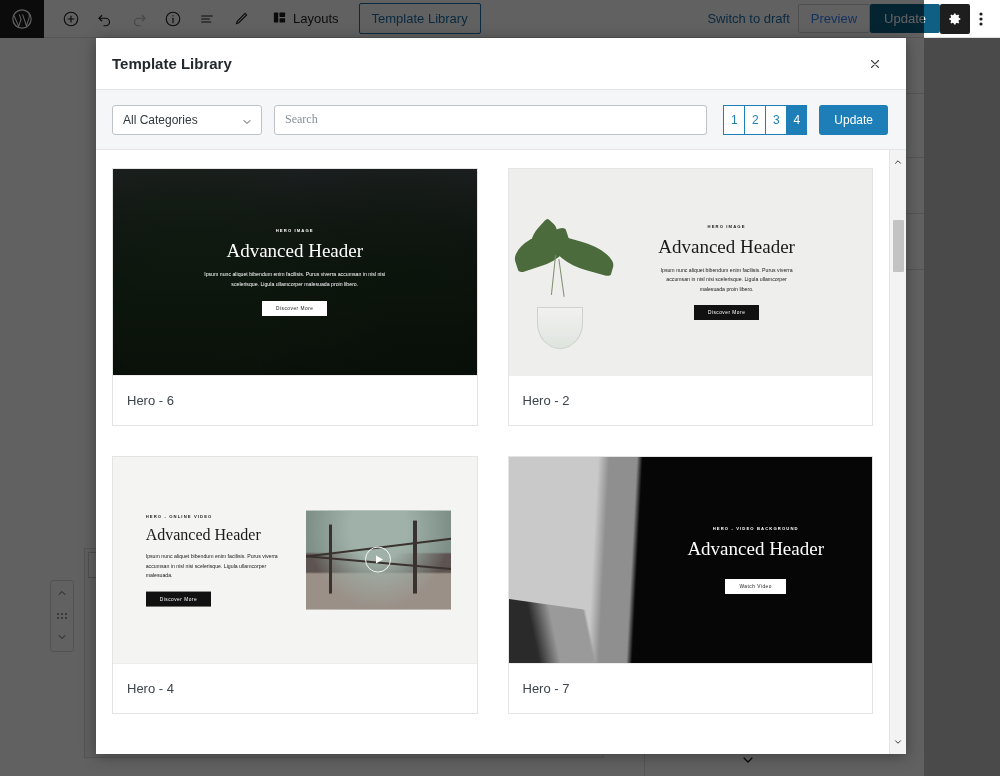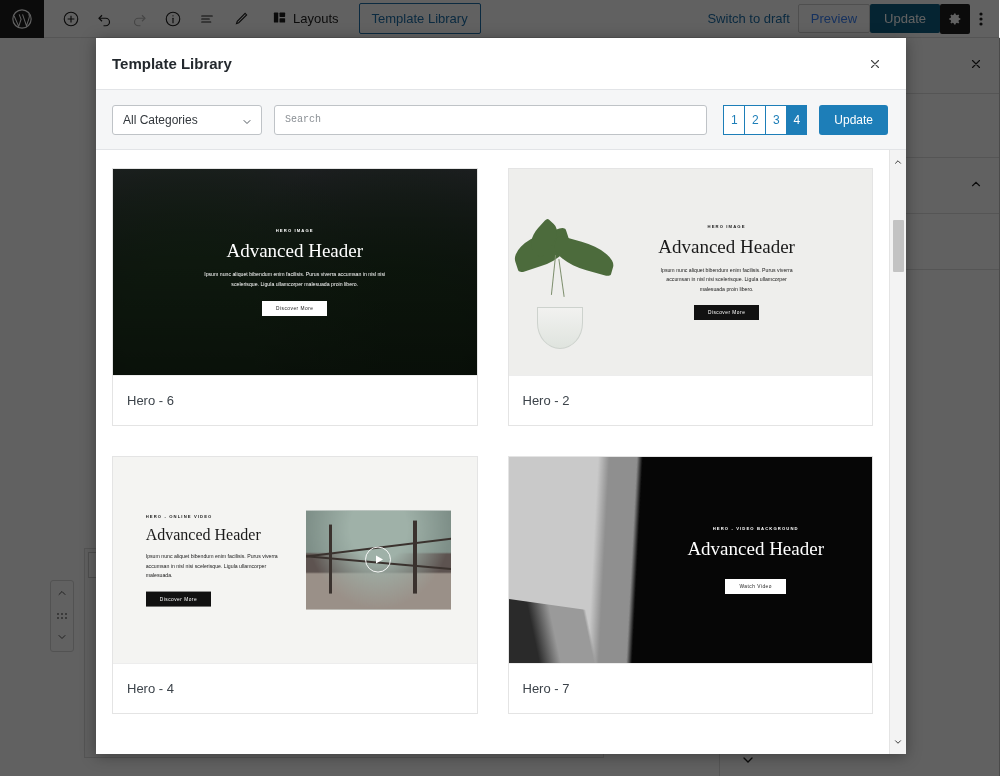--- a/index.html
+++ b/index.html
@@ -2,21 +2,21 @@
 <html><head>
 <meta charset="utf-8">
 <style>
   * { box-sizing: border-box; margin: 0; padding: 0; }
   html, body {
     width: 1000px; height: 776px;
     font-family: "Liberation Sans", sans-serif;
     overflow: hidden;
     background: #4a4a4a;
   }
-  #root { position: relative; width: 999px; height: 776px; }
+  #root { position: relative; width: 924px; height: 776px; }
 
   
   .editor-bg { position:absolute; inset:0; background:#f6f6f6; }
 
   .topbar {
     position:absolute; top:0; left:0; width:1000px; height:38px;
     background:#fff; display:flex; align-items:center;
     border-bottom:1px solid #e0e0e0;
   }
   .wp-logo {
@@ -107,22 +107,22 @@
   }
   .select-wrap { position:relative; width:150px; }
   .cat-select {
     width:150px; height:30px; border:1px solid #bfc3c7; border-radius:3px;
     background:#fff; font-size:12px; color:#32373c; padding:0 26px 0 10px;
     font-family:"Liberation Sans", sans-serif; appearance:none;
   }
   .sel-chevron { position:absolute; right:9px; top:9px; pointer-events:none; color:#50575e; }
   .search-input {
     flex:1; height:30px; border:1px solid #bfc3c7; border-radius:3px;
-    background:#fff; font-size:10px; color:#b91c1c; padding:0 10px;
-    font-family:Liberation Mono, monospace;
+    background:#fff; font-size:12px; color:#b91c1c; padding:0 10px;
+    font-family:Liberation Serif, serif;
   }
   .search-input::placeholder { color:#8a8f94; }
   .pager { display:flex; margin-left:4px; }
   .pg {
     width:21px; height:30px; border:1px solid #1d7eb8; background:#fff;
     color:#1d7eb8; font-size:12px; display:flex; align-items:center; justify-content:center;
     border-right-width:0;
   }
   .pg:last-child { border-right-width:1px; }
   .pg.active { background:#1d7eb8; color:#fff; }

